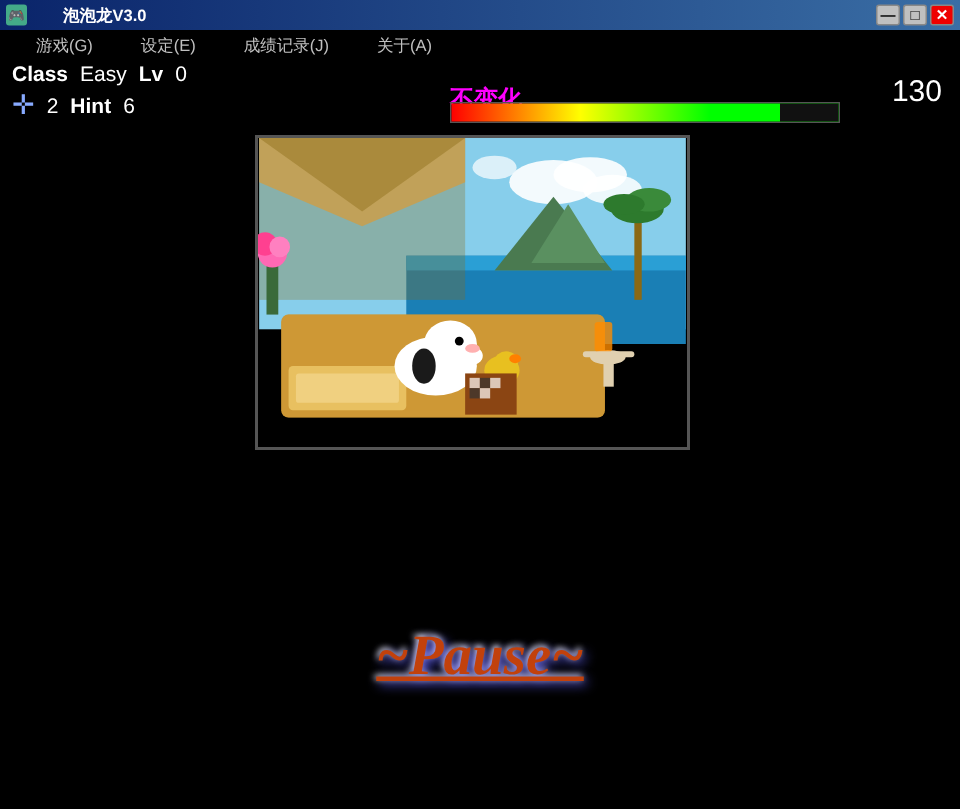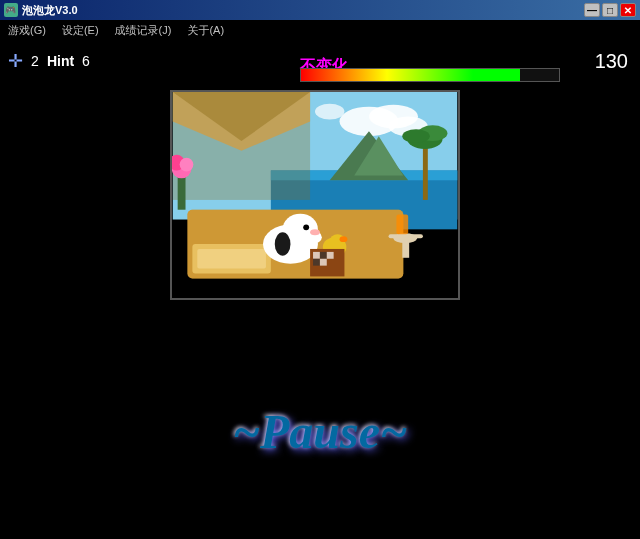--- a/index.html
+++ b/index.html
@@ -33,20 +33,21 @@
       display: flex;
       align-items: center;
       justify-content: center;
       font-size: 9px;
       color: white;
     }
     .title-text {
       color: white;
       font-size: 11px;
       font-weight: bold;
+      margin-left: 20px;
     }
     .title-bar-buttons {
       display: flex;
       gap: 2px;
     }
     .title-btn {
       width: 16px;
       height: 14px;
       display: flex;
       align-items: center;
@@ -68,20 +69,21 @@
       align-items: center;
       height: 20px;
       padding: 0 4px;
       gap: 8px;
     }
     .menu-item {
       color: #c0c0c0;
       font-size: 11px;
       cursor: pointer;
       padding: 0 4px;
+      margin-left: 16px;
     }
 
     
     .game-area {
       background: #000;
       width: 640px;
       height: 499px;
       position: relative;
     }
 
@@ -184,27 +186,28 @@
       width: 100%;
       height: 100%;
     }
 
     
     .pause-text {
       position: absolute;
       bottom: 80px;
       left: 50%;
       transform: translateX(-50%);
-      font-size: 48px;
-      font-weight: bold;
-      color: #0369a1;
+      font-size: 38px;
+      font-weight: bold;
+      color: #c2410c;
       text-shadow: 2px 2px 8px #6060ff, -1px -1px 4px #fff;
       font-style: italic;
       font-family: Georgia, serif;
       white-space: nowrap;
+      text-decoration: underline;
     }
   </style>
 </head>
 <body>
 
 <div class="title-bar">
   <div class="title-bar-left">
     <div class="title-icon">🎮</div>
     <span class="title-text">泡泡龙V3.0</span>
   </div>
@@ -219,20 +222,26 @@
   <span class="menu-item">游戏(G)</span>
   <span class="menu-item">设定(E)</span>
   <span class="menu-item">成绩记录(J)</span>
   <span class="menu-item">关于(A)</span>
 </div>
 
 <div class="game-area">
 
   <div class="hud-top">
     <div class="hud-left">
+      <div class="hud-row1">
+        <span class="hud-label">Class</span>
+        <span class="hud-easy">Easy</span>
+        <span class="hud-label">Lv</span>
+        <span class="hud-value">0</span>
+      </div>
       <div class="hud-row2">
         <span class="hud-move-icon">✛</span>
         <span class="hud-value">2</span>
         <span class="hud-hint-label">Hint</span>
         <span class="hud-value">6</span>
       </div>
     </div>
 
     <span class="status-text">不变化</span>
 

